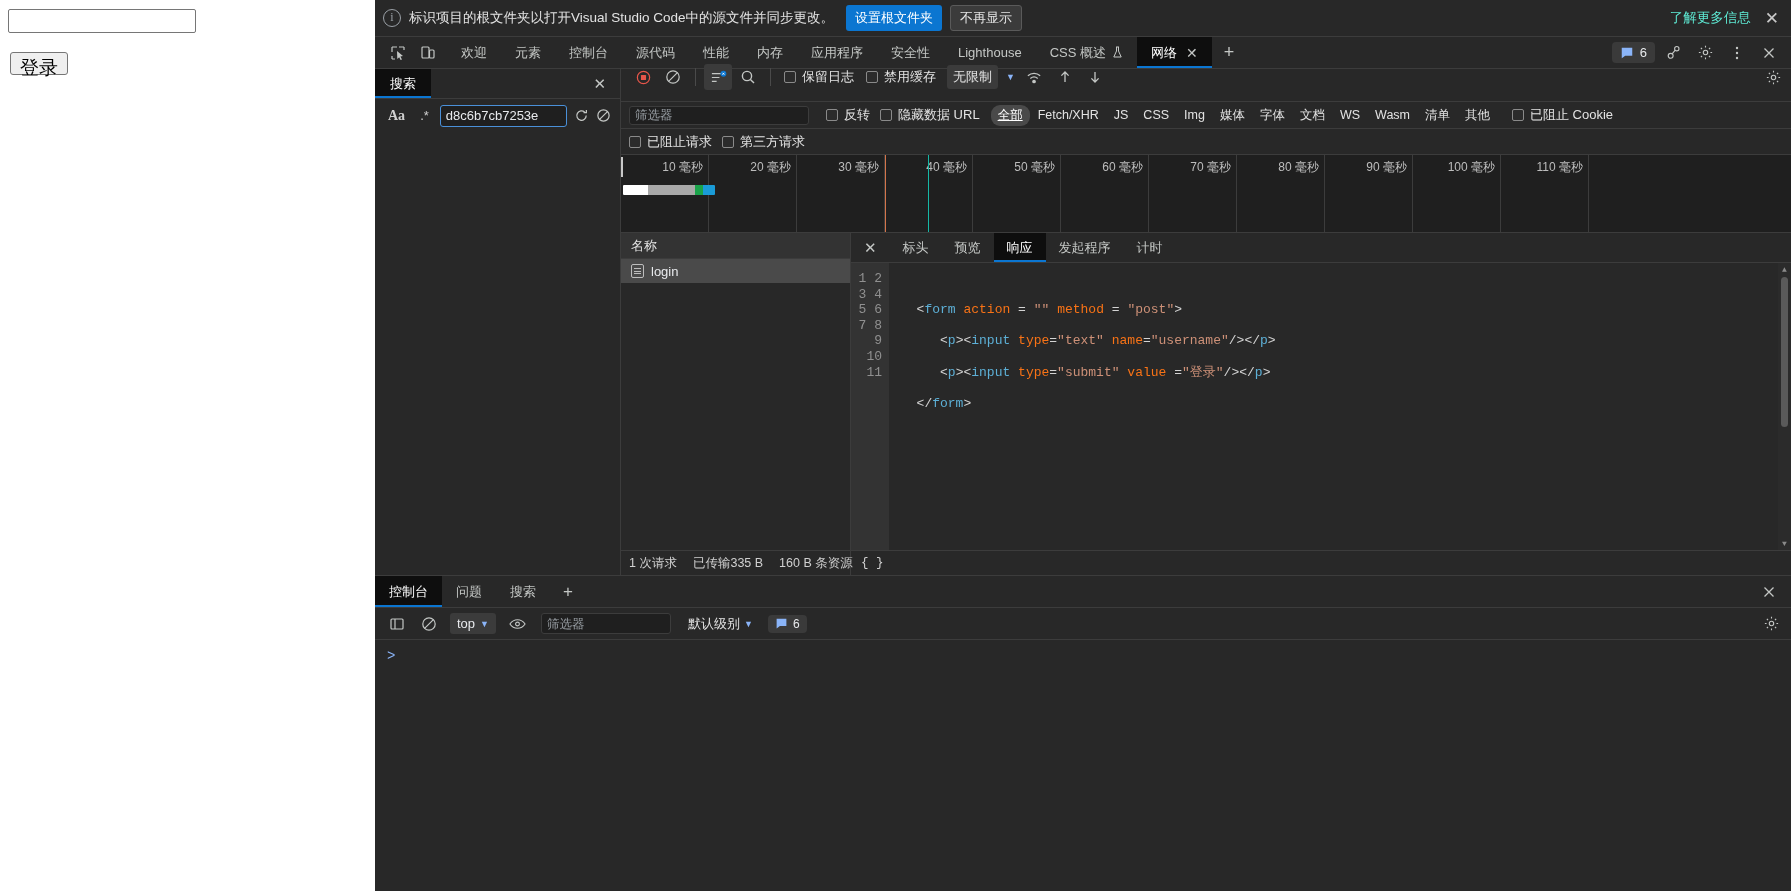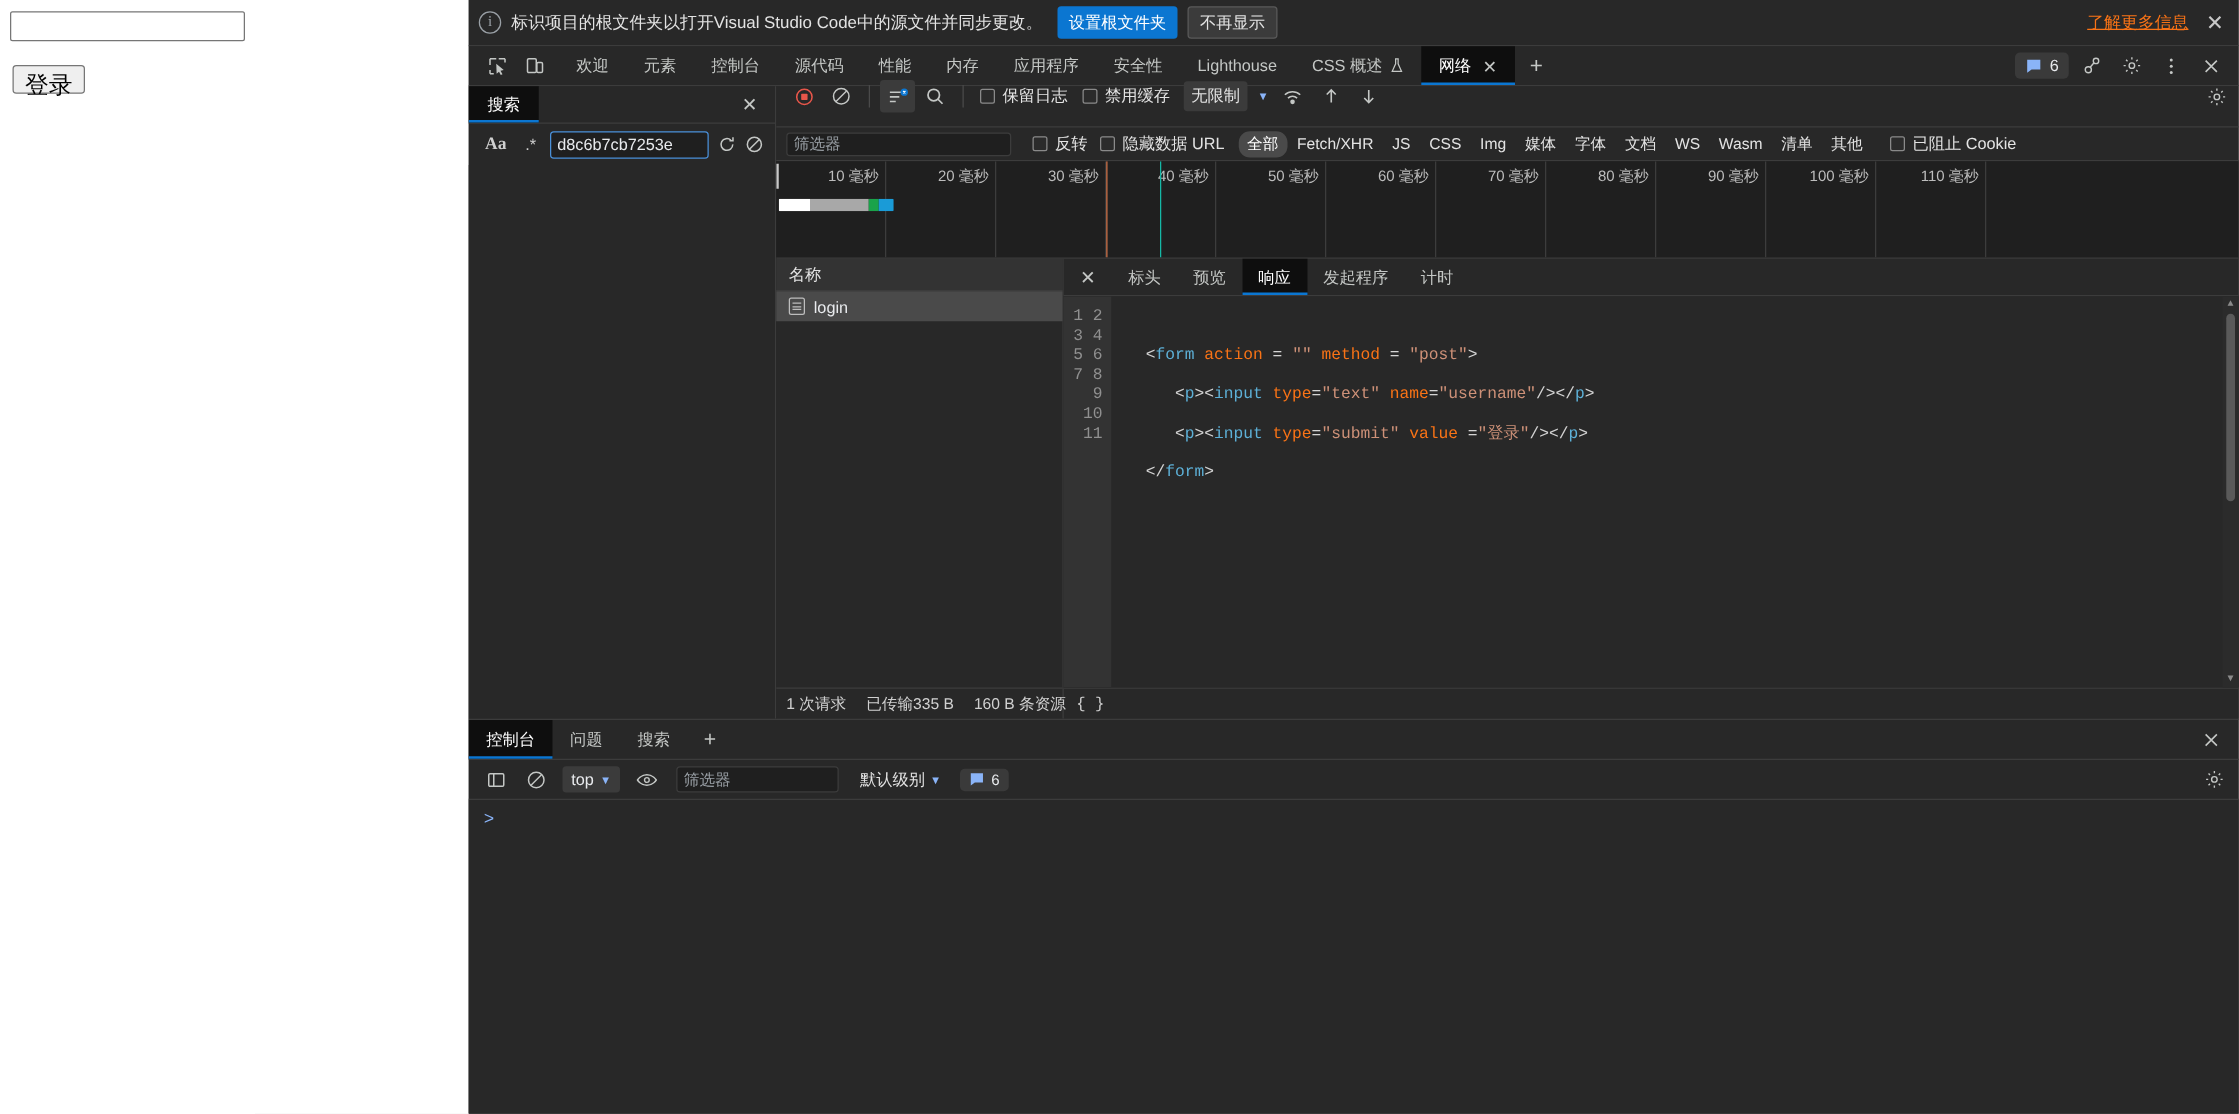--- a/index.html
+++ b/index.html
@@ -31,21 +31,21 @@
               text-align:center; margin-right:8px; flex:0 0 auto;
               font-family:"Liberation Serif", serif; }
   .info-text { font-size:13.5px; color:#e3e3e3; white-space:nowrap; }
   .btn-blue { margin-left:12px; background:#0b76d1; color:#fff;
               border:none; border-radius:3px; padding:4px 9px; font-size:13px;
               font-family:"Liberation Sans", sans-serif; cursor:pointer; white-space:nowrap;}
   .btn-grey { margin-left:8px; background:#3b3b3b; color:#e3e3e3;
               border:1px solid #5a5a5a; border-radius:3px; padding:3px 9px;
               font-size:13px; font-family:"Liberation Sans", sans-serif; cursor:pointer;white-space:nowrap;}
   .info-right { margin-left:auto; display:flex; align-items:center; gap:14px; padding-right:4px;}
-  .link { color:#f97316; font-size:13.5px; text-decoration:underline; cursor:pointer; white-space:nowrap;}
+  .link { color:#5eead4; font-size:13.5px; cursor:pointer; white-space:nowrap;}
   .xclose { color:#c8c8c8; font-size:17px; cursor:pointer; line-height:1; }
 
   
   .tabstrip { position:relative; height:32px; background:#282828;
               border-bottom:1px solid #3c3c3c; display:flex; align-items:stretch;justify-content:space-between; }
   .ts-icons { display:flex; align-items:center; gap:4px; padding:0 6px 0 10px; }
   .ts-icon { width:26px; height:24px; display:flex; align-items:center;
              justify-content:center; color:#c4c7c5; cursor:pointer; border-radius:3px;}
   .tabs { display:flex; align-items:stretch; }
   .tab { display:flex; align-items:center; padding:0 14px; color:#c4c7c5;
@@ -108,21 +108,21 @@
 
   
   .filterbar { height:27px; display:flex; align-items:center; gap:0;
                padding:0 6px 0 8px; border-bottom:1px solid #3c3c3c; }
   .filter-input { width:180px; height:19px; background:#1f1f1f;
                   border:1px solid #3c3c3c; border-radius:3px; color:#e8eaed;
                   font-size:12.5px; padding:0 5px; font-family:"Liberation Sans", sans-serif;}
   .filter-input::placeholder { color:#9aa0a6; }
   .chip { font-size:12.5px; color:#e3e3e3; padding:2px 7px; border-radius:9px;
           cursor:pointer; white-space:nowrap; }
-  .chip.sel { background:#4a4a4a; color:#fff; }
+  .chip.sel { background:#4a4a4a; color:#fff;text-decoration:underline; }
   .chips { display:flex; align-items:center; gap:1px; margin-left:6px; }
 
   
   .blockedbar { height:26px; display:flex; align-items:center; gap:10px;
                 padding:0 8px; border-bottom:1px solid #3c3c3c; }
 
   
   .timeline { height:78px; position:relative; border-bottom:1px solid #3c3c3c;
               background:#1f1f1f; overflow:hidden;}
   .tl-ticks { position:absolute; inset:0; display:flex; }
@@ -451,20 +451,30 @@
             <div class="chip">Wasm</div>
             <div class="chip">清单</div>
             <div class="chip">其他</div>
           </div>
           <label class="chk" style="margin-left:10px">
             <span class="box"></span>
             <span>已阻止 Cookie</span>
           </label>
         </div>
 
+        <div class="blockedbar">
+          <label class="chk" style="padding:0">
+            <span class="box"></span>
+            <span>已阻止请求</span>
+          </label>
+          <label class="chk" style="padding:0">
+            <span class="box"></span>
+            <span>第三方请求</span>
+          </label>
+        </div>
 
         <div class="timeline">
           <div class="tl-ticks">
             <div class="tl-cell">
                 <span class="tl-lbl">10 毫秒</span>
               </div>
             <div class="tl-cell">
                 <span class="tl-lbl">20 毫秒</span>
               </div>
             <div class="tl-cell">

